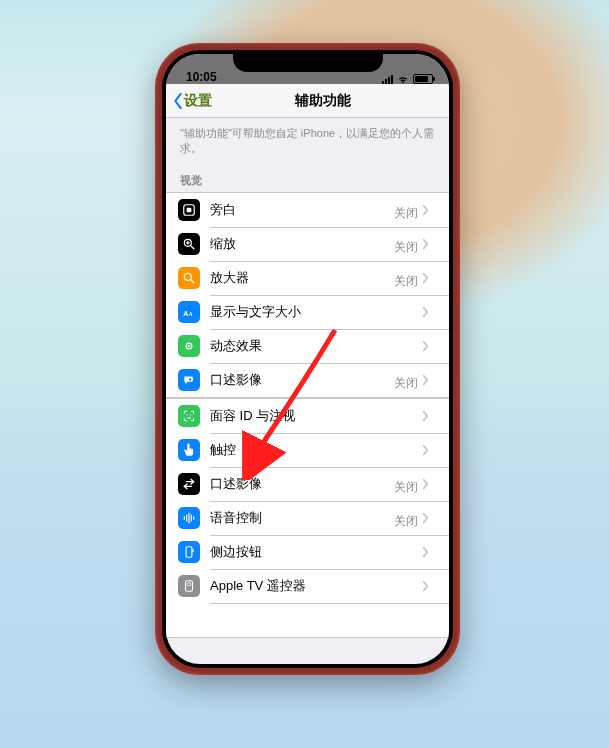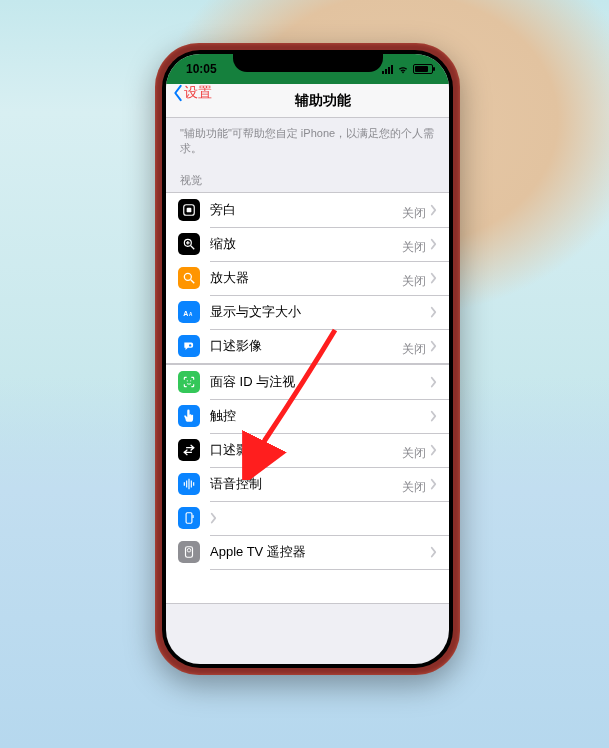--- a/index.html
+++ b/index.html
@@ -52,24 +52,24 @@
     top: 0; left: 50%; transform: translateX(-50%);
     width: 150px; height: 22px;
     background: #000;
     border-bottom-left-radius: 14px;
     border-bottom-right-radius: 14px;
     z-index: 20;
   }
 
   .statusbar {
     height: 30px;
-    display: flex; justify-content: space-between;
+    display: flex; align-items: flex-end; justify-content: space-between;
     padding: 0 16px 0 20px;
     font-size: 12px; font-weight: 600; color: #000;
-    background: #15803d;
+    background: #737373;
   }
   .status-left, .status-right { display: flex; align-items: center; gap: 4px; }
   .bars { display:inline-flex; align-items:flex-end; gap:1px; height:9px; }
   .bars i { width:2px; background:#000; display:inline-block; }
   .bars i:nth-child(1){height:3px;} .bars i:nth-child(2){height:5px;}
   .bars i:nth-child(3){height:7px;} .bars i:nth-child(4){height:9px;}
   .wifi { width:12px; height:9px; position:relative; }
   .wifi svg { display:block; }
   .battery { width:20px; height:10px; border:1px solid #000; border-radius:2px; position:relative; }
   .battery:after { content:""; position:absolute; right:-3px; top:2px; width:2px; height:4px; background:#000; border-radius:1px;}
@@ -77,34 +77,34 @@
 
   .navbar {
     height: 34px;
     background: #f7f7f8;
     border-bottom: 0.5px solid #c8c7cc;
     display:flex; align-items:center; justify-content:center;
     position: relative;
   }
   .back {
     position:absolute; left:6px; top:0; bottom:0;
-    display:flex; 
-    color:#ef4444; font-size:14px;
+    display:flex; align-items:center;
+    color:#4d7c0f; font-size:14px;font-weight:bold;
   }
   .back svg { width:12px; height:18px; }
   .title { font-size:14px; font-weight:600; color:#000;padding-left:31px; }
 
   .content { height: calc(100% - 64px); overflow:hidden; font-size:13px; }
   .desc { padding:8px 14px 10px; color:#8a8a8f; font-size:11px; line-height:1.4; }
-  .section-header { padding:6px 14px 4px; color:#8a8a8f; font-size:11px; }
+  .section-header { padding:6px 14px 4px; color:#8a8a8f; font-size:11px;font-weight:bold; }
   .group { background:#fff; border-top:0.5px solid #c8c7cc; border-bottom:0.5px solid #c8c7cc; }
   .cell {
     display:flex; align-items:center;
     height: 34px;
-    padding: 0 12px 0 12px;
+    padding: 0 20px 0 12px;
     position:relative;
   }
   .cell + .cell:before {
     content:""; position:absolute; left:44px; right:0; top:0; height:0.5px; background:#c8c7cc;
   }
   .icon-box {
     width:22px; height:22px; border-radius:5px; flex:0 0 22px;
     display:flex; align-items:center; justify-content:center;
     margin-right:10px;
   }
@@ -226,20 +226,34 @@
                   </svg>
                 </div>
                 <div class="label">显示与文字大小</div>
                 <div class="chev">
                   <svg viewBox="0 0 8 14">
                     <path fill="none" stroke="#c7c7cc" stroke-width="2" stroke-linecap="round" stroke-linejoin="round" d="M2 2l4 5-4 5"></path>
                   </svg>
                 </div>
               </div>
               <div class="cell">
+                <div class="icon-box" style="background: rgb(52, 199, 89);">
+                  <svg viewBox="0 0 24 24">
+                    <circle cx="12" cy="12" r="5" fill="none" stroke="#fff" stroke-width="2"></circle>
+                    <circle cx="12" cy="12" r="2" fill="#fff"></circle>
+                  </svg>
+                </div>
+                <div class="label">动态效果</div>
+                <div class="chev">
+                  <svg viewBox="0 0 8 14">
+                    <path fill="none" stroke="#c7c7cc" stroke-width="2" stroke-linecap="round" stroke-linejoin="round" d="M2 2l4 5-4 5"></path>
+                  </svg>
+                </div>
+              </div>
+              <div class="cell">
                 <div class="icon-box" style="background: rgb(10, 132, 255);">
                   <svg viewBox="0 0 24 24">
                     <path fill="#fff" d="M4 6h12a3 3 0 013 3v3a3 3 0 01-3 3H10l-4 4v-4H4z"></path>
                     <circle cx="14" cy="11" r="2" fill="#0a84ff"></circle>
                   </svg>
                 </div>
                 <div class="label">口述影像</div>
                 <div class="status">关闭</div>
                 <div class="chev">
                   <svg viewBox="0 0 8 14">
@@ -310,20 +324,21 @@
                   </svg>
                 </div>
               </div>
               <div class="cell">
                 <div class="icon-box" style="background: rgb(10, 132, 255);">
                   <svg viewBox="0 0 24 24">
                     <rect x="7" y="3" width="10" height="18" rx="2" fill="none" stroke="#fff" stroke-width="2"></rect>
                     <rect x="18" y="7" width="2" height="5" fill="#fff"></rect>
                   </svg>
                 </div>
+                <div class="label">侧边按钮</div>
                 <div class="chev">
                   <svg viewBox="0 0 8 14">
                     <path fill="none" stroke="#c7c7cc" stroke-width="2" stroke-linecap="round" stroke-linejoin="round" d="M2 2l4 5-4 5"></path>
                   </svg>
                 </div>
               </div>
               <div class="cell">
                 <div class="icon-box" style="background: rgb(142, 142, 147);">
                   <svg viewBox="0 0 24 24">
                     <rect x="6" y="3" width="12" height="18" rx="3" fill="none" stroke="#fff" stroke-width="2"></rect>

